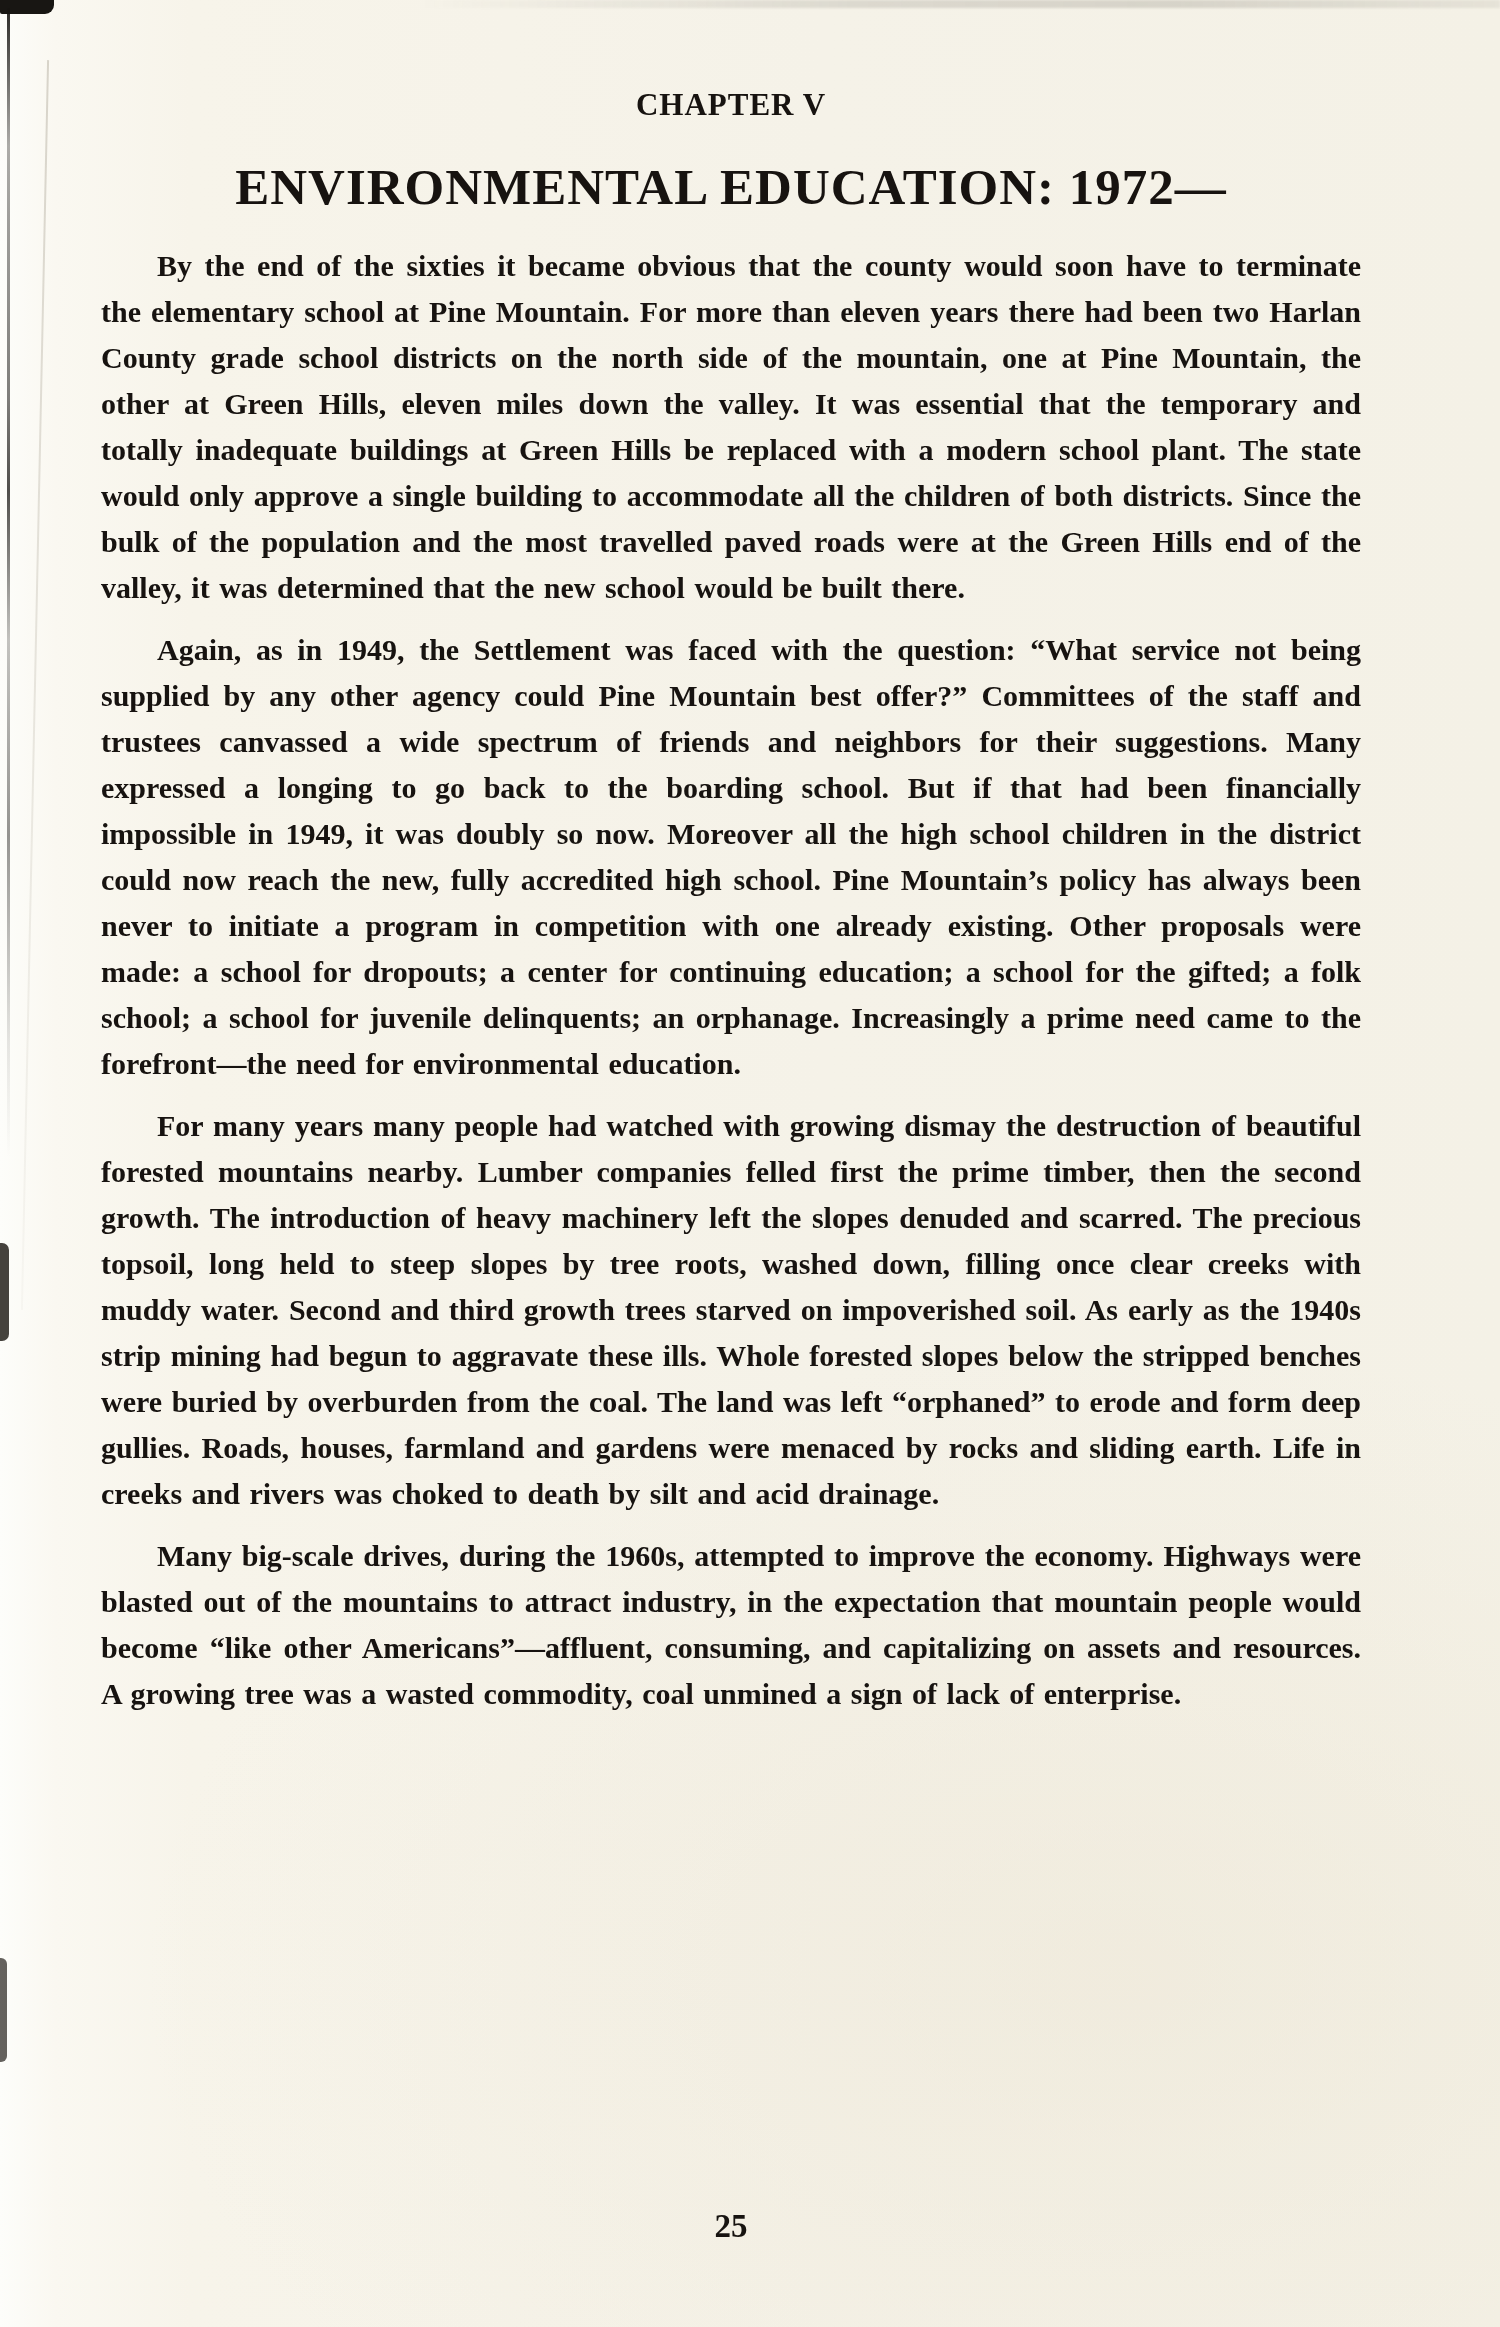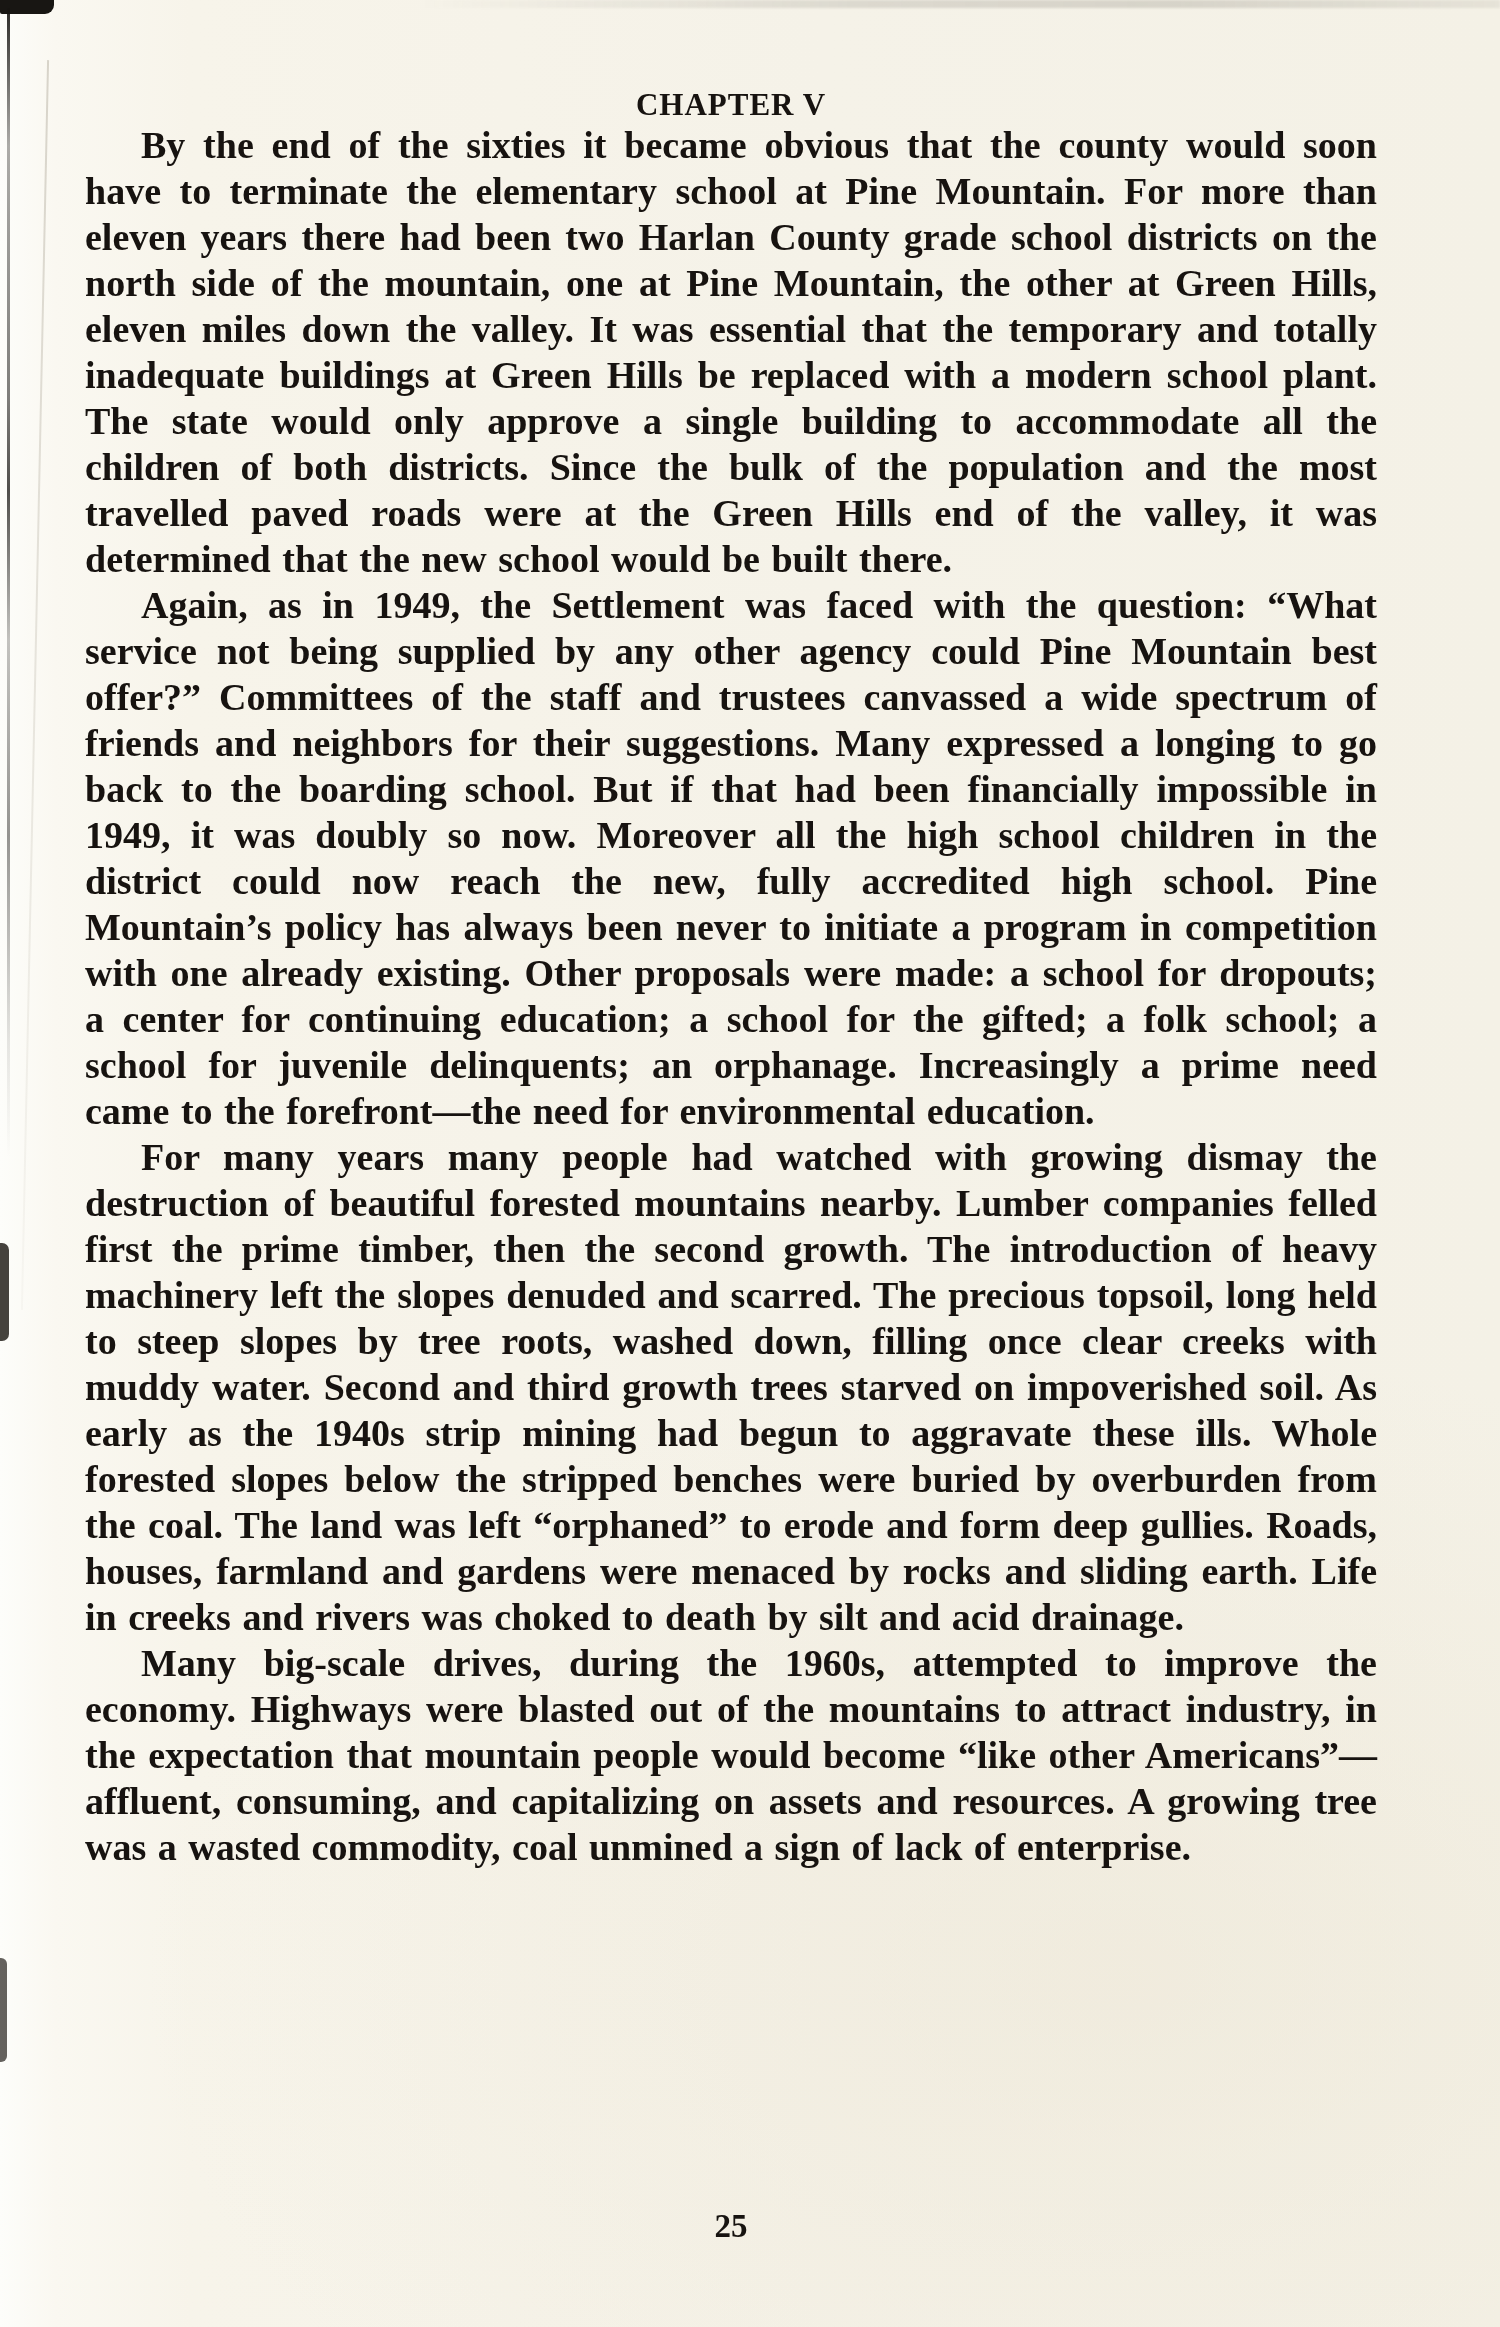--- a/index.html
+++ b/index.html
@@ -51,23 +51,23 @@
   }
   .chapter {
     font-size:31px; line-height:34px; font-weight:bold;
     letter-spacing:1px; text-align:center; margin:0;
   }
   .title {
     font-size:51px; line-height:58px; font-weight:bold;
     letter-spacing:1px; text-align:center; margin:36px 0 27px 0;
   }
   .body-text p {
-    font-size:38px; line-height:46px; font-weight:bold;
+    font-size:30px; line-height:46px; font-weight:bold;
     text-align:justify; text-align-last:left;
-    text-indent:56px; margin:0;
+    text-indent:56px; margin:16px;
     word-spacing:2px;
     font-family:Liberation Serif, serif;
   }
   .page-number {
     position:absolute; left:85px; top:2208px; width:1292px;
     text-align:center; font-size:33px; font-weight:bold; color:#171310;font-family:Liberation Serif, serif;
   }
 </style>
 </head>
 <body>
@@ -76,20 +76,21 @@
 
   <div class="top-speckle"></div>
   <div class="corner-mark"></div>
   <div class="edge-line"></div>
   <div class="crease"></div>
   <div class="edge-blob-1"></div>
   <div class="edge-blob-2"></div>
 
   <div class="text-block">
     <h1 class="chapter">CHAPTER V</h1>
+    <h2 class="title">ENVIRONMENTAL EDUCATION: 1972—</h2>
     <div class="body-text">
       <p>By the end of the sixties it became obvious that the county would soon have to terminate the elementary school at Pine Mountain. For more than eleven years there had been two Harlan County grade school districts on the north side of the mountain, one at Pine Mountain, the other at Green Hills, eleven miles down the valley. It was essential that the temporary and totally inadequate buildings at Green Hills be replaced with a modern school plant. The state would only approve a single building to accommodate all the children of both districts. Since the bulk of the population and the most travelled paved roads were at the Green Hills end of the valley, it was determined that the new school would be built there.</p>
       <p>Again, as in 1949, the Settlement was faced with the question: “What service not being supplied by any other agency could Pine Mountain best offer?” Committees of the staff and trustees canvassed a wide spectrum of friends and neighbors for their suggestions. Many expressed a longing to go back to the boarding school. But if that had been financially impossible in 1949, it was doubly so now. Moreover all the high school children in the district could now reach the new, fully accredited high school. Pine Mountain’s policy has always been never to initiate a program in competition with one already existing. Other proposals were made: a school for dropouts; a center for continuing education; a school for the gifted; a folk school; a school for juvenile delinquents; an orphanage. Increasingly a prime need came to the forefront—the need for environmental education.</p>
       <p>For many years many people had watched with growing dismay the destruction of beautiful forested mountains nearby. Lumber companies felled first the prime timber, then the second growth. The introduction of heavy machinery left the slopes denuded and scarred. The precious topsoil, long held to steep slopes by tree roots, washed down, filling once clear creeks with muddy water. Second and third growth trees starved on impoverished soil. As early as the 1940s strip mining had begun to aggravate these ills. Whole forested slopes below the stripped benches were buried by overburden from the coal. The land was left “orphaned” to erode and form deep gullies. Roads, houses, farmland and gardens were menaced by rocks and sliding earth. Life in creeks and rivers was choked to death by silt and acid drainage.</p>
       <p>Many big-scale drives, during the 1960s, attempted to improve the economy. Highways were blasted out of the mountains to attract industry, in the expectation that mountain people would become “like other Americans”—affluent, consuming, and capitalizing on assets and resources. A growing tree was a wasted commodity, coal unmined a sign of lack of enterprise.</p>
     </div>
   </div>
 
   <div class="page-number">25</div>
 

